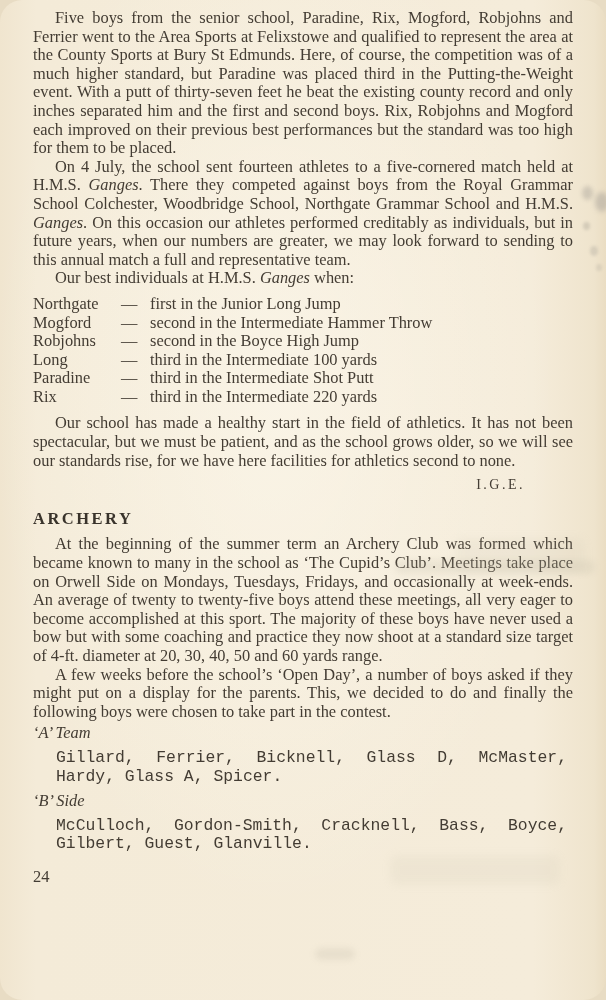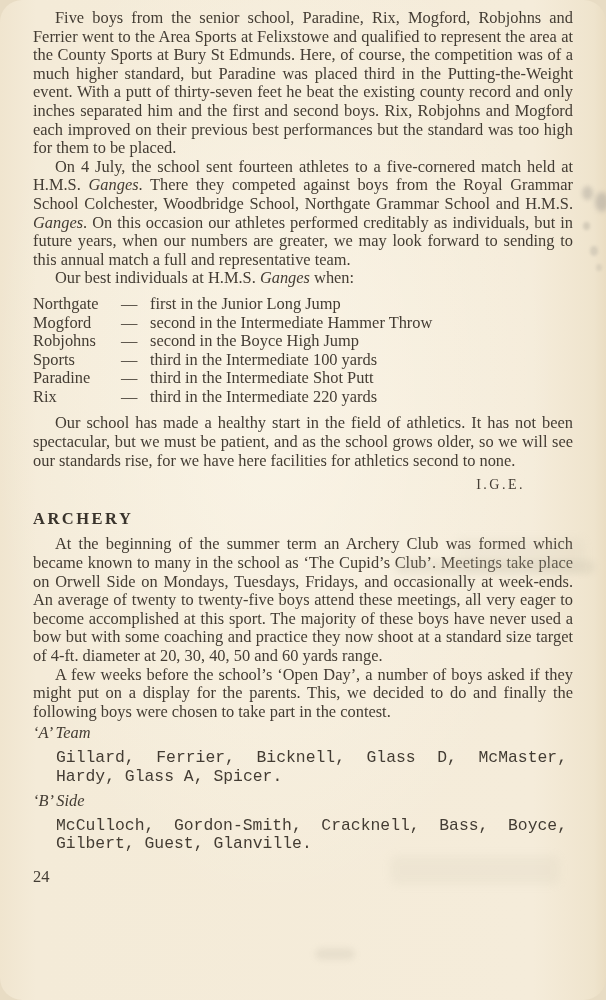--- a/index.html
+++ b/index.html
@@ -97,21 +97,21 @@
         <span class="perf-name">Mogford</span>
           <span class="perf-dash">—</span>
           <span class="perf-result">second in the Intermediate Hammer Throw</span>
       </div>
       <div class="perf-row">
         <span class="perf-name">Robjohns</span>
           <span class="perf-dash">—</span>
           <span class="perf-result">second in the Boyce High Jump</span>
       </div>
       <div class="perf-row">
-        <span class="perf-name">Sports</span>
+        <span class="perf-name">Long</span>
           <span class="perf-dash">—</span>
           <span class="perf-result">third in the Intermediate 100 yards</span>
       </div>
       <div class="perf-row">
         <span class="perf-name">Paradine</span>
           <span class="perf-dash">—</span>
           <span class="perf-result">third in the Intermediate Shot Putt</span>
       </div>
       <div class="perf-row">
         <span class="perf-name">Rix</span>

